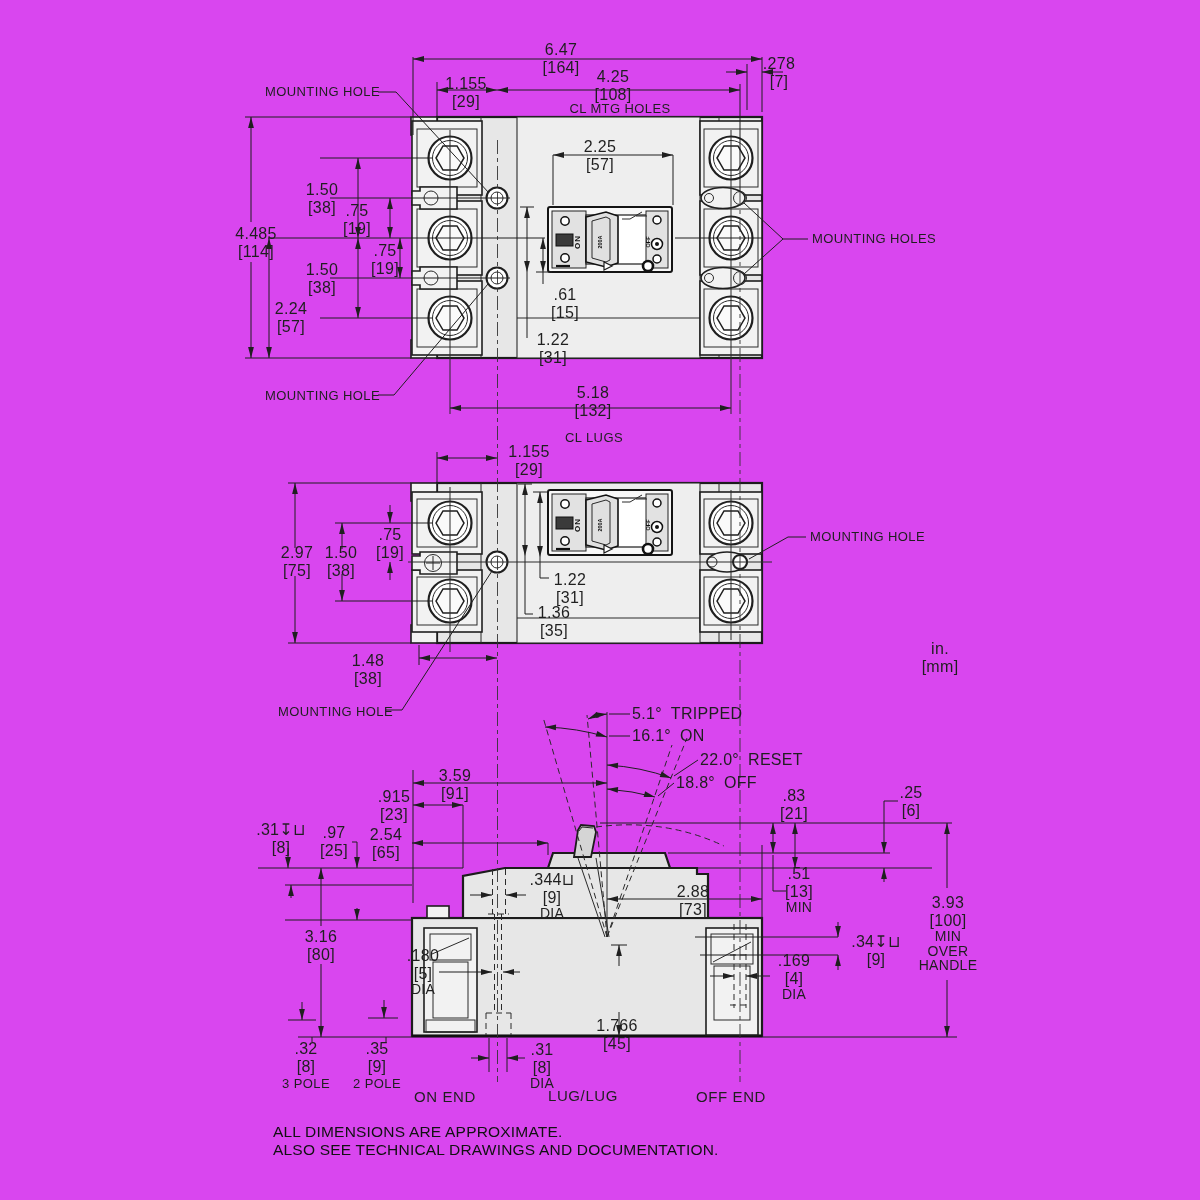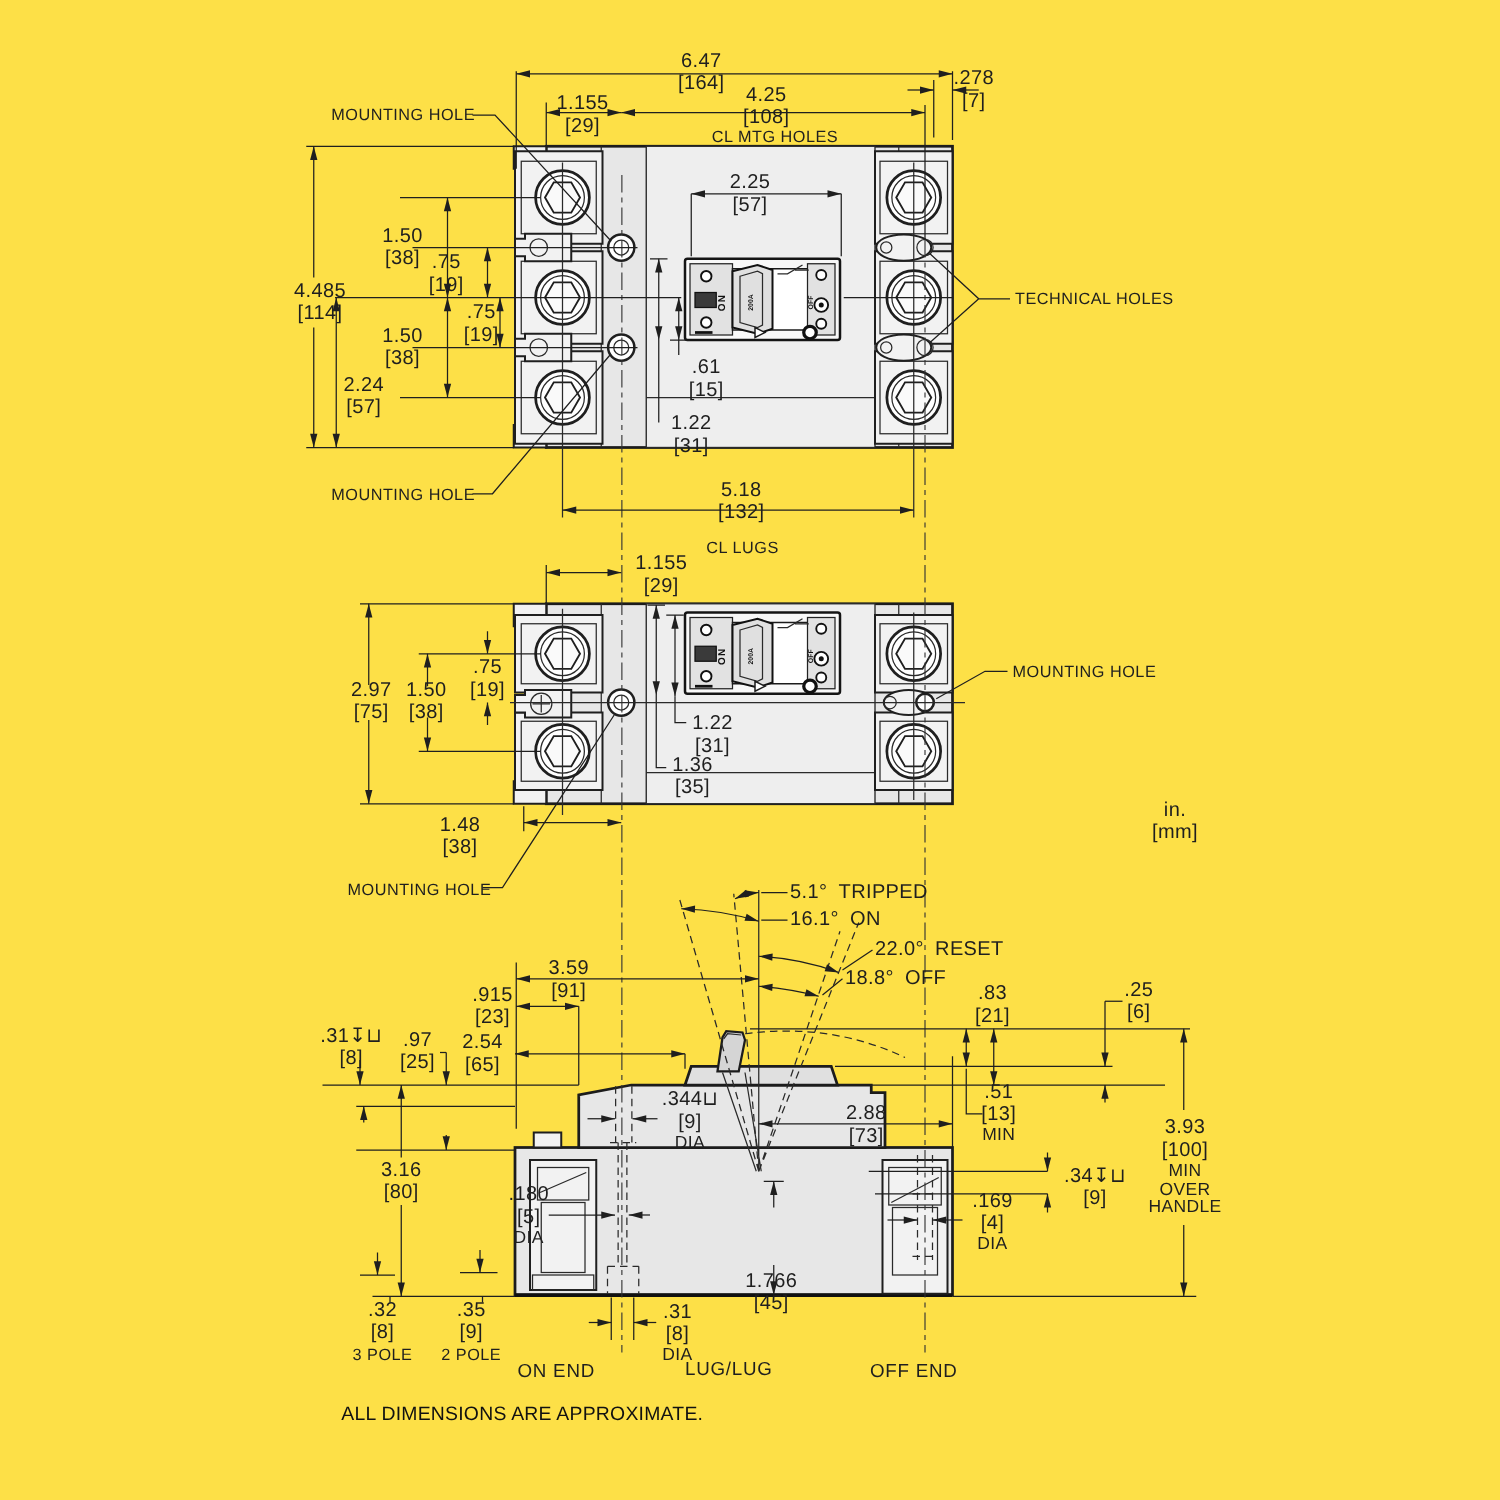--- a/index.html
+++ b/index.html
@@ -1,16 +1,16 @@
 <!DOCTYPE html>
 <html><head>
 <meta charset="utf-8">
 <style>
   body{margin:0;background:#fff}
-  #stage{position:relative;width:1200px;height:1200px;background:#fde047;
+  #stage{position:relative;width:1200px;height:1200px;background:#d946ef;
          font-family:"Liberation Sans",sans-serif;color:#1f1f1f;overflow:hidden}
   #art{position:absolute;left:0;top:0}
   .lbl{position:absolute;transform:translate(-50%,-50%);display:flex;flex-direction:column;
        align-items:center;text-align:center;font-size:16px;line-height:17.5px;
        letter-spacing:.3px;white-space:nowrap}
   .la{transform:translate(0,-50%);align-items:flex-start;text-align:left}
   .row{flex-direction:row;gap:9px}
   .sm{font-size:14px;line-height:14.5px}
   .cap{font-size:13px;letter-spacing:.4px}
   .end{font-size:15px;letter-spacing:.6px}
@@ -367,21 +367,21 @@
 <div class="lbl cap" style="left:594px;top:438px">
       <span>CL LUGS</span>
     </div>
 <div class="lbl la cap" style="left:265px;top:92px">
       <span>MOUNTING HOLE</span>
     </div>
 <div class="lbl la cap" style="left:265px;top:396px">
       <span>MOUNTING HOLE</span>
     </div>
 <div class="lbl la cap" style="left:812px;top:239px">
-      <span>TECHNICAL HOLES</span>
+      <span>MOUNTING HOLES</span>
     </div>
 
 <div class="lbl" style="left:529px;top:460px">
       <span>1.155</span>
       <span>[29]</span>
     </div>
 <div class="lbl" style="left:297px;top:561px">
       <span>2.97</span>
       <span>[75]</span>
     </div>
@@ -525,13 +525,16 @@
 <div class="lbl end" style="left:583px;top:1096px">
       <span>LUG/LUG</span>
     </div>
 <div class="lbl end" style="left:731px;top:1097px">
       <span>OFF END</span>
     </div>
 
 <div class="lbl la foot" style="left:273px;top:1132px">
       <span>ALL DIMENSIONS ARE APPROXIMATE.</span>
     </div>
+<div class="lbl la foot" style="left:273px;top:1150px">
+      <span>ALSO SEE TECHNICAL DRAWINGS AND DOCUMENTATION.</span>
+    </div>
 </div>
 
 </body></html>

